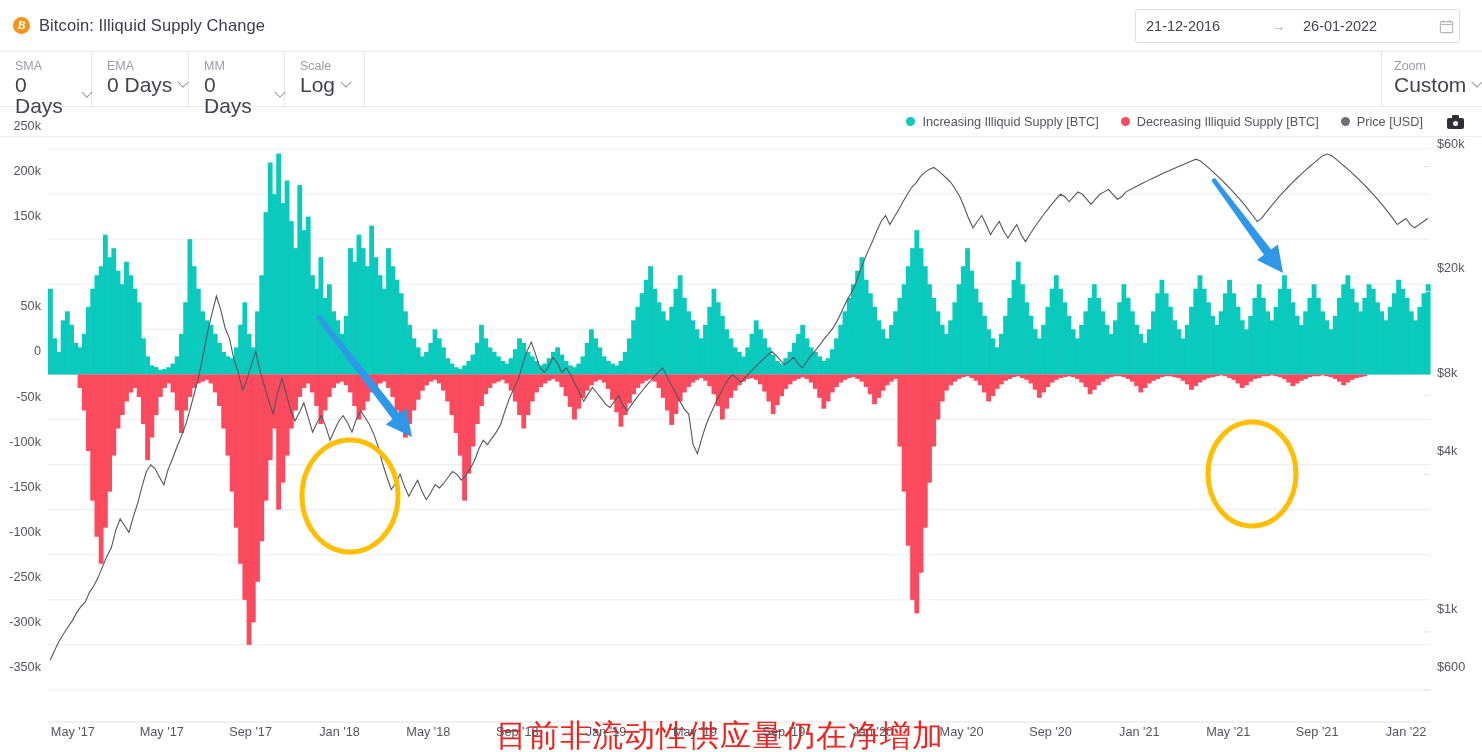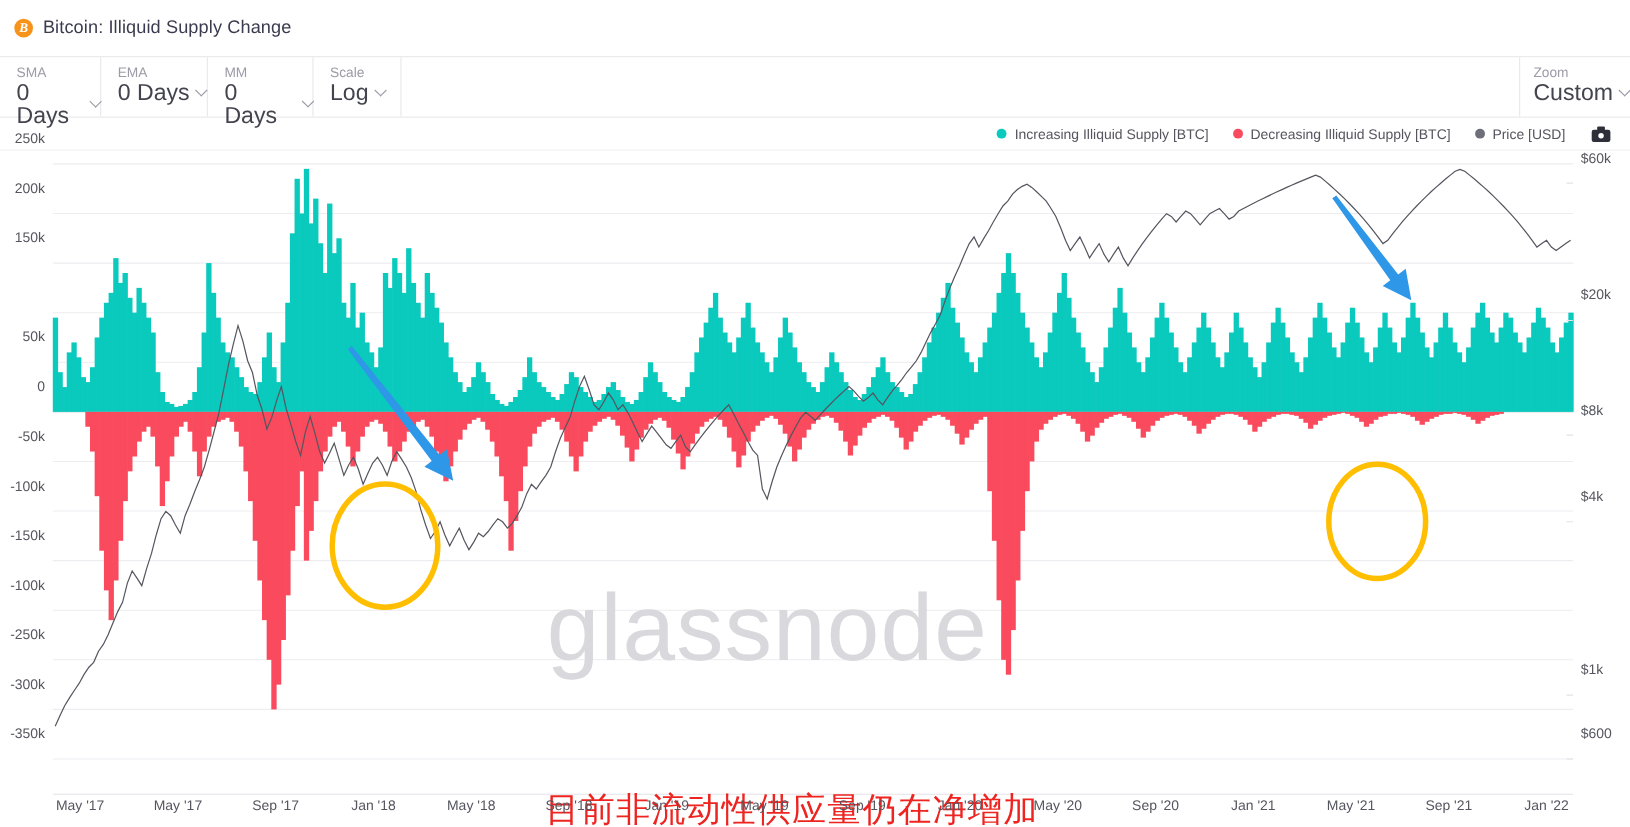--- a/index.html
+++ b/index.html
@@ -148,20 +148,33 @@
 <body>
 
 <div class="app">
 
   <div class="header">
     <div class="title-wrap">
       <div class="btc-icon">B</div>
       <div class="chart-title">Bitcoin: Illiquid Supply Change</div>
     </div>
 
+    <div class="daterange">
+      <div class="dr-from">21-12-2016</div>
+      <div class="dr-arrow">→</div>
+      <div class="dr-to">26-01-2022</div>
+      <div class="cal-icon">
+        <svg width="15" height="15" viewBox="0 0 16 16" fill="none" stroke="#b5b5bd" stroke-width="1.2">
+          <rect x="1.5" y="2.8" width="13" height="11.7" rx="1.2"></rect>
+          <line x1="1.5" y1="5.8" x2="14.5" y2="5.8"></line>
+          <line x1="4.6" y1="1.4" x2="4.6" y2="4"></line>
+          <line x1="11.4" y1="1.4" x2="11.4" y2="4"></line>
+        </svg>
+      </div>
+    </div>
   </div>
 
   <div class="toolbar">
     <div class="tb-group sma">
       <div class="tb-label">SMA</div>
       <div class="tb-value">
         <span>0 Days</span>
         <span class="caret"></span>
       </div>
     </div>
@@ -210,21 +223,20 @@
       <span class="legend-text">Price [USD]</span>
     </div>
     <div class="camera">
       <div class="bump"></div>
       <div class="body"></div>
       <div class="lens"></div>
     </div>
   </div>
 
   <div class="plot">
-    <div class="watermark">glassnode</div>
     <svg id="chart-svg" width="1482" height="615">
         <line x1="48" y1="12" x2="1430" y2="12" stroke="#ededf1" stroke-width="1"></line>
         <line x1="48" y1="57.08333333333333" x2="1430" y2="57.08333333333333" stroke="#ededf1" stroke-width="1"></line>
         <line x1="48" y1="102.16666666666666" x2="1430" y2="102.16666666666666" stroke="#ededf1" stroke-width="1"></line>
         <line x1="48" y1="147.25" x2="1430" y2="147.25" stroke="#ededf1" stroke-width="1"></line>
         <line x1="48" y1="192.33333333333331" x2="1430" y2="192.33333333333331" stroke="#ededf1" stroke-width="1"></line>
         <line x1="48" y1="237.41666666666669" x2="1430" y2="237.41666666666669" stroke="#d5d5dc" stroke-width="1"></line>
         <line x1="48" y1="282.5" x2="1430" y2="282.5" stroke="#ededf1" stroke-width="1"></line>
         <line x1="48" y1="327.58333333333337" x2="1430" y2="327.58333333333337" stroke="#ededf1" stroke-width="1"></line>
         <line x1="48" y1="372.66666666666663" x2="1430" y2="372.66666666666663" stroke="#ededf1" stroke-width="1"></line>

